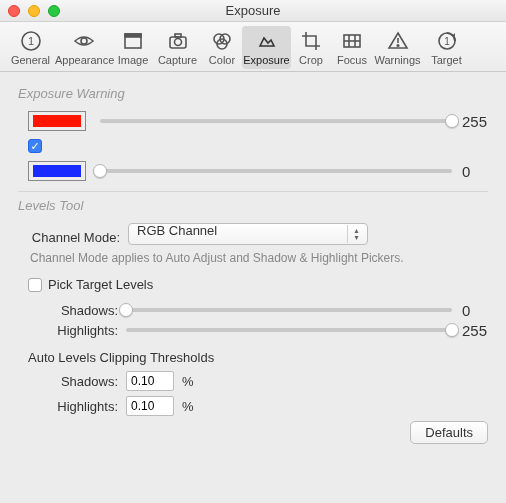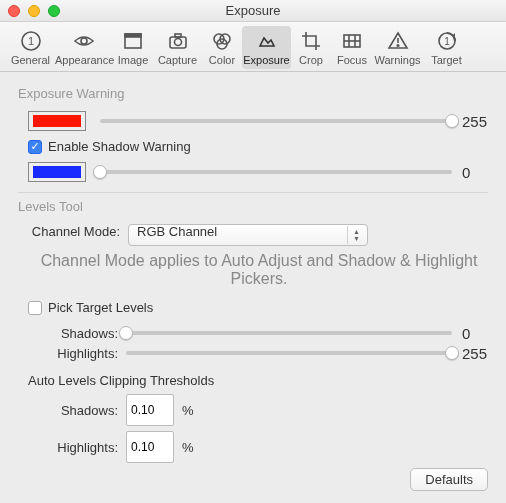--- a/index.html
+++ b/index.html
@@ -41,21 +41,21 @@
     font-size:11px;
     color:#555;
     border-radius:4px;
     margin: 0 0px;
   }
   .tool.active { background:#d9d9d9; color:#222;}
   .tool .ticon { height:22px; display:flex; align-items:center; justify-content:center; margin-bottom:2px;}
   .tool svg { width:22px; height:22px; stroke:#555; fill:none; stroke-width:1.6;}
   .tool.active svg { stroke:#333; }
   .content { padding: 10px 18px 12px 18px; }
-  .section-label { color:#999; font-size:13px; margin: 4px 0 10px; }
+  .section-label { color:#999; font-size:13px; margin: 4px 0 10px; font-style: italic; }
   .row { display:flex; align-items:center; margin: 6px 0; }
   .swatch {
     width:58px; height:20px; border:1px solid #888; margin-right: 14px;
     background:#eee; display:flex; align-items:center; justify-content:center;
   }
   .swatch-inner { width:48px; height:12px; }
   .slider {
     position:relative; flex:1; height:20px;
   }
   .track {
@@ -68,40 +68,40 @@
     box-shadow: 0 1px 1px rgba(0,0,0,.15);
   }
   .valcell { width:36px; text-align:left; padding-left:10px; color:#333; font-size:15px;}
   .checkbox { display:flex; align-items:center; gap:6px; margin: 8px 0 8px 0;}
   .cb {
     width:14px; height:14px; border:1px solid #aaa; border-radius:3px; background:#fff;
     display:flex; align-items:center; justify-content:center; font-size:11px; color:#fff;
   }
   .cb.checked { background:#3b82f6; border-color:#2563eb;}
   .divider { height:1px; background:#d6d6d6; margin:10px 0 6px;}
-  .form-row { display:flex; align-items:flex-start; margin:6px 0; }
+  .form-row { display:flex; align-items:flex-end; margin:6px 0; }
   .form-label { width:110px; text-align:right; padding-right:8px; color:#333; }
   .select {
     flex:1; height:22px; background:linear-gradient(#fff,#f2f2f2);
     border:1px solid #bdbdbd; border-radius:4px; display:flex; align-items:center;
     padding: 0 24px 8px 8px; position:relative; font-size:13px; color:#333; max-width:240px;
   }
   .select .chev {
     position:absolute; right:2px; top:1px; bottom:1px; width:18px;
     display:flex; flex-direction:column; align-items:center; justify-content:center;
     border-left:1px solid #d0d0d0;
   }
   .select .chev::before { content:"▴"; font-size:8px; line-height:7px; color:#666;}
   .select .chev::after  { content:"▾"; font-size:8px; line-height:7px; color:#666;}
-  .hint { color:#888; font-size:16px; margin:6px 0 12px 2px;text-align:center;}
+  .hint { color:#888; font-size:12px; margin:6px 0 12px 2px;}
   .subhead { color:#333; font-size:13px; margin: 10px 0 6px 10px;}
   .num-row { display:flex; align-items:center; margin:5px 0;}
   .num-label { width:108px; text-align:right; padding-right:8px;}
   .num-input {
-    width:48px; height:32px; border:1px solid #bcbcbc; background:#fff;
+    width:48px; height:20px; border:1px solid #bcbcbc; background:#fff;
     font-size:12px; padding:1px 4px; border-radius:2px; text-align:left;
   }
   .pct { margin-left:8px; color:#333;}
   .defaults-row { display:flex; justify-content:flex-end; align-items:center;}
   .btn {
     background:linear-gradient(#fff,#f1f1f1);
     border:1px solid #bcbcbc; border-radius:5px;
     padding: 3px 14px; font-size:13px; color:#333;
   }
   .slider-row { display:flex; align-items:center; }
@@ -227,21 +227,20 @@
     </div>
     <div class="slider">
       <div class="track"></div>
       <div class="thumb" style="left:100%"></div>
     </div>
     <div class="valcell">255</div>
   </div>
 
   <div class="checkbox" style="padding-left:10px">
     <div class="cb checked">✓</div>
-    <span>Enable Shadow Warning</span>
   </div>
 
   <div class="row" style="padding-left:10px">
     <div class="swatch">
       <div class="swatch-inner" style="background:#1a2bff"></div>
     </div>
     <div class="slider">
       <div class="track"></div>
       <div class="thumb" style="left:0%"></div>
     </div>

